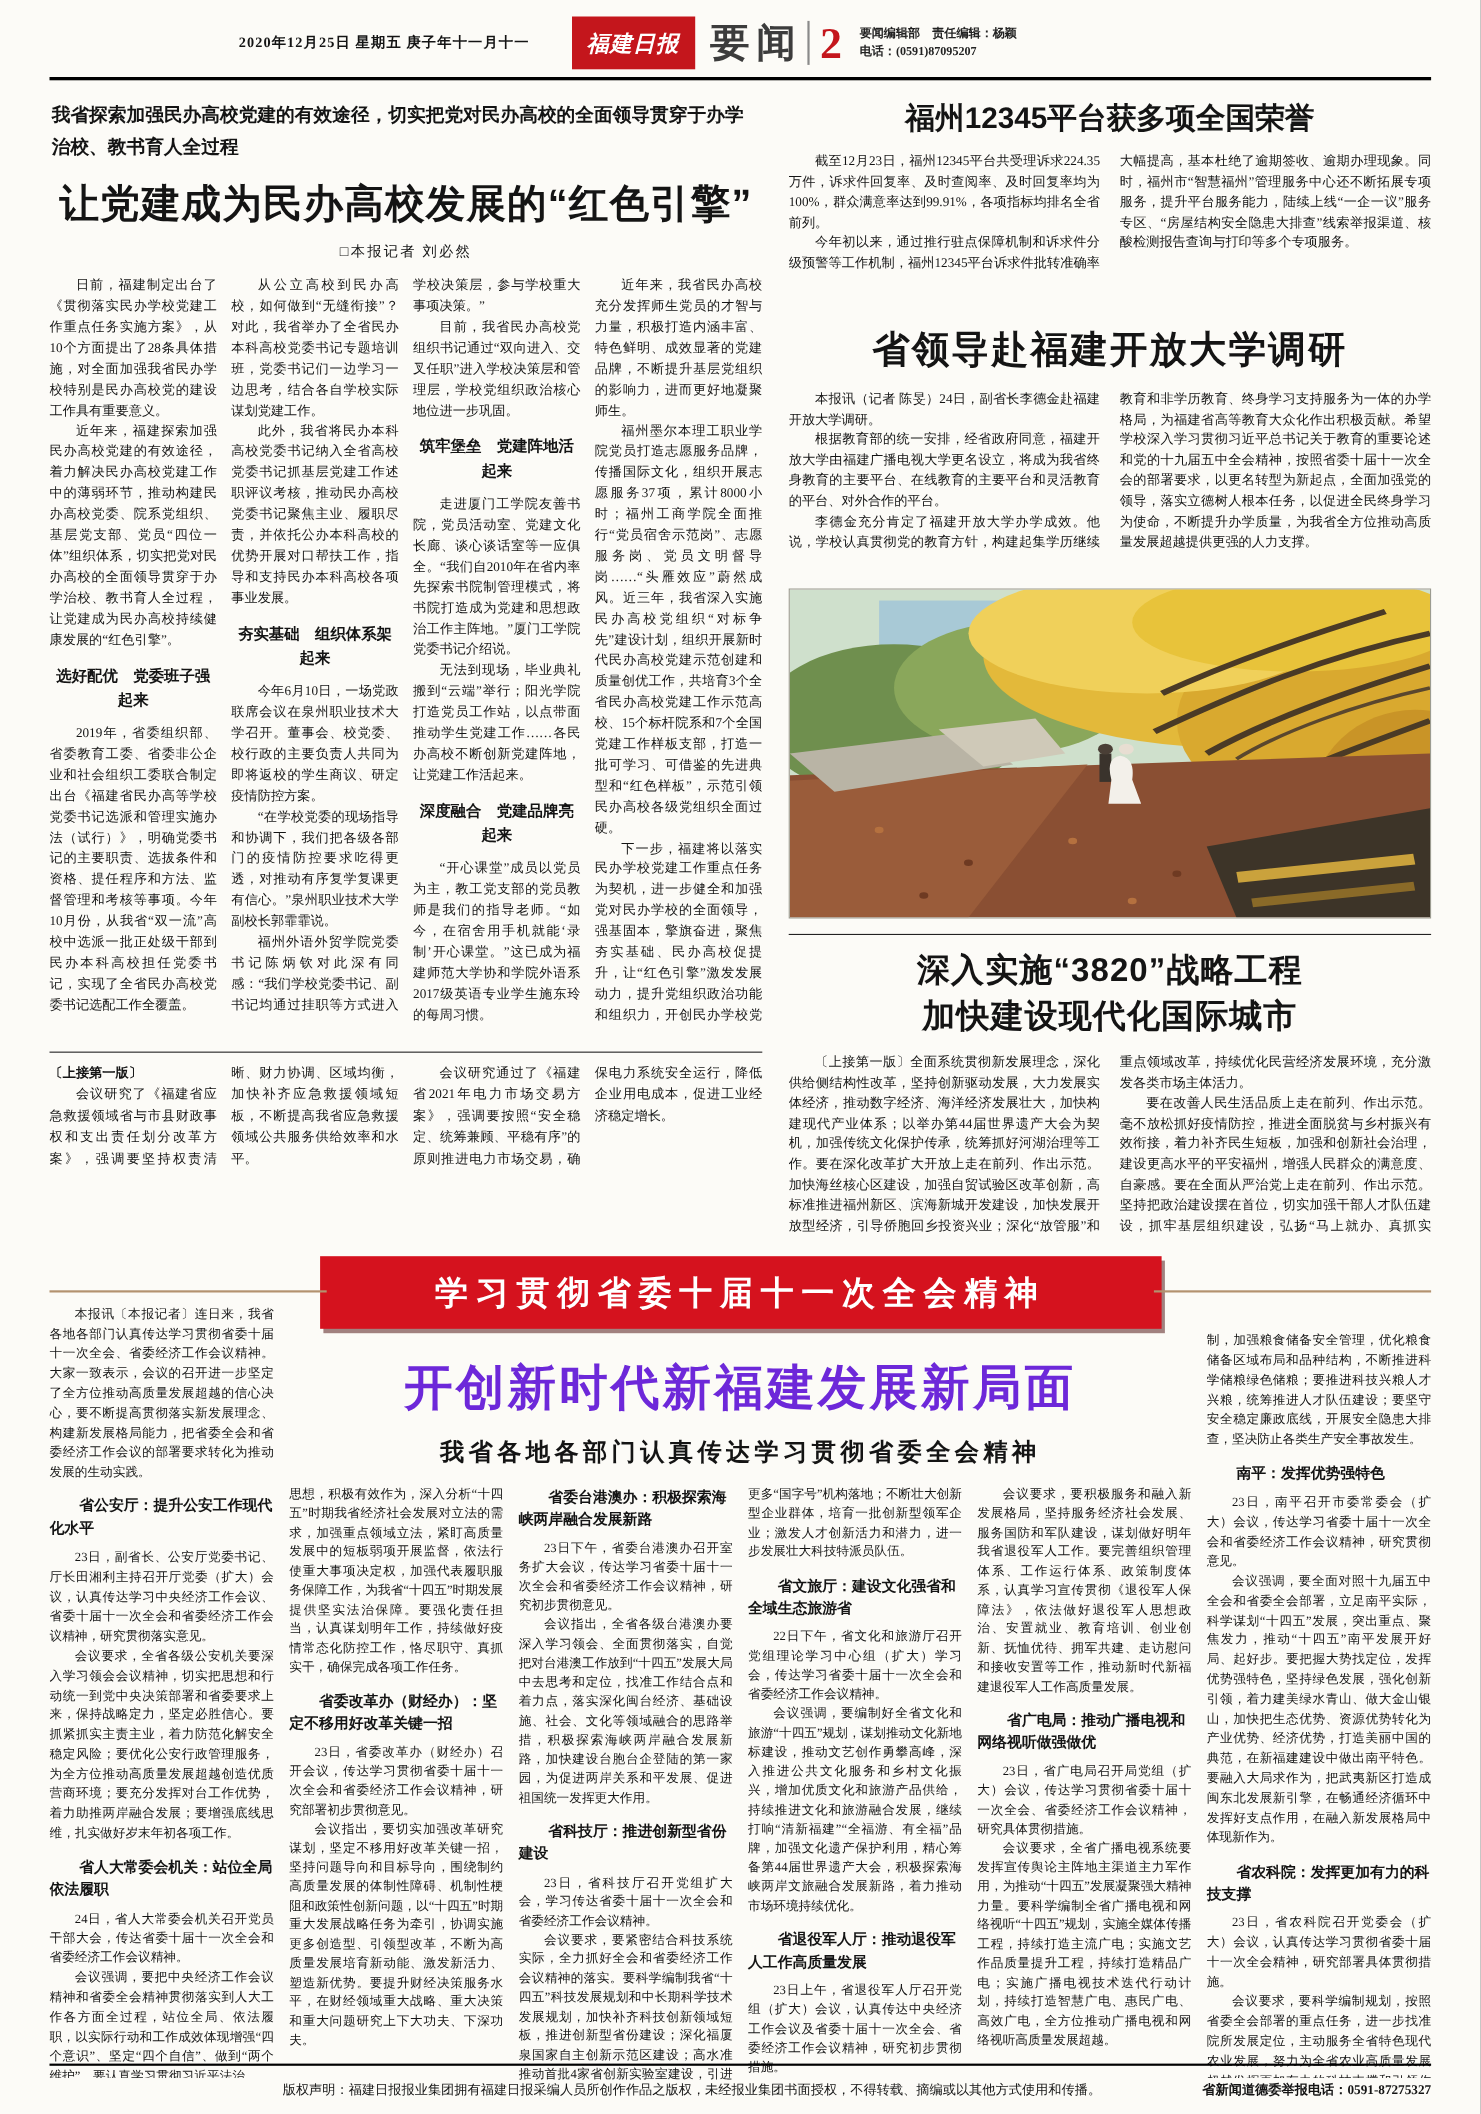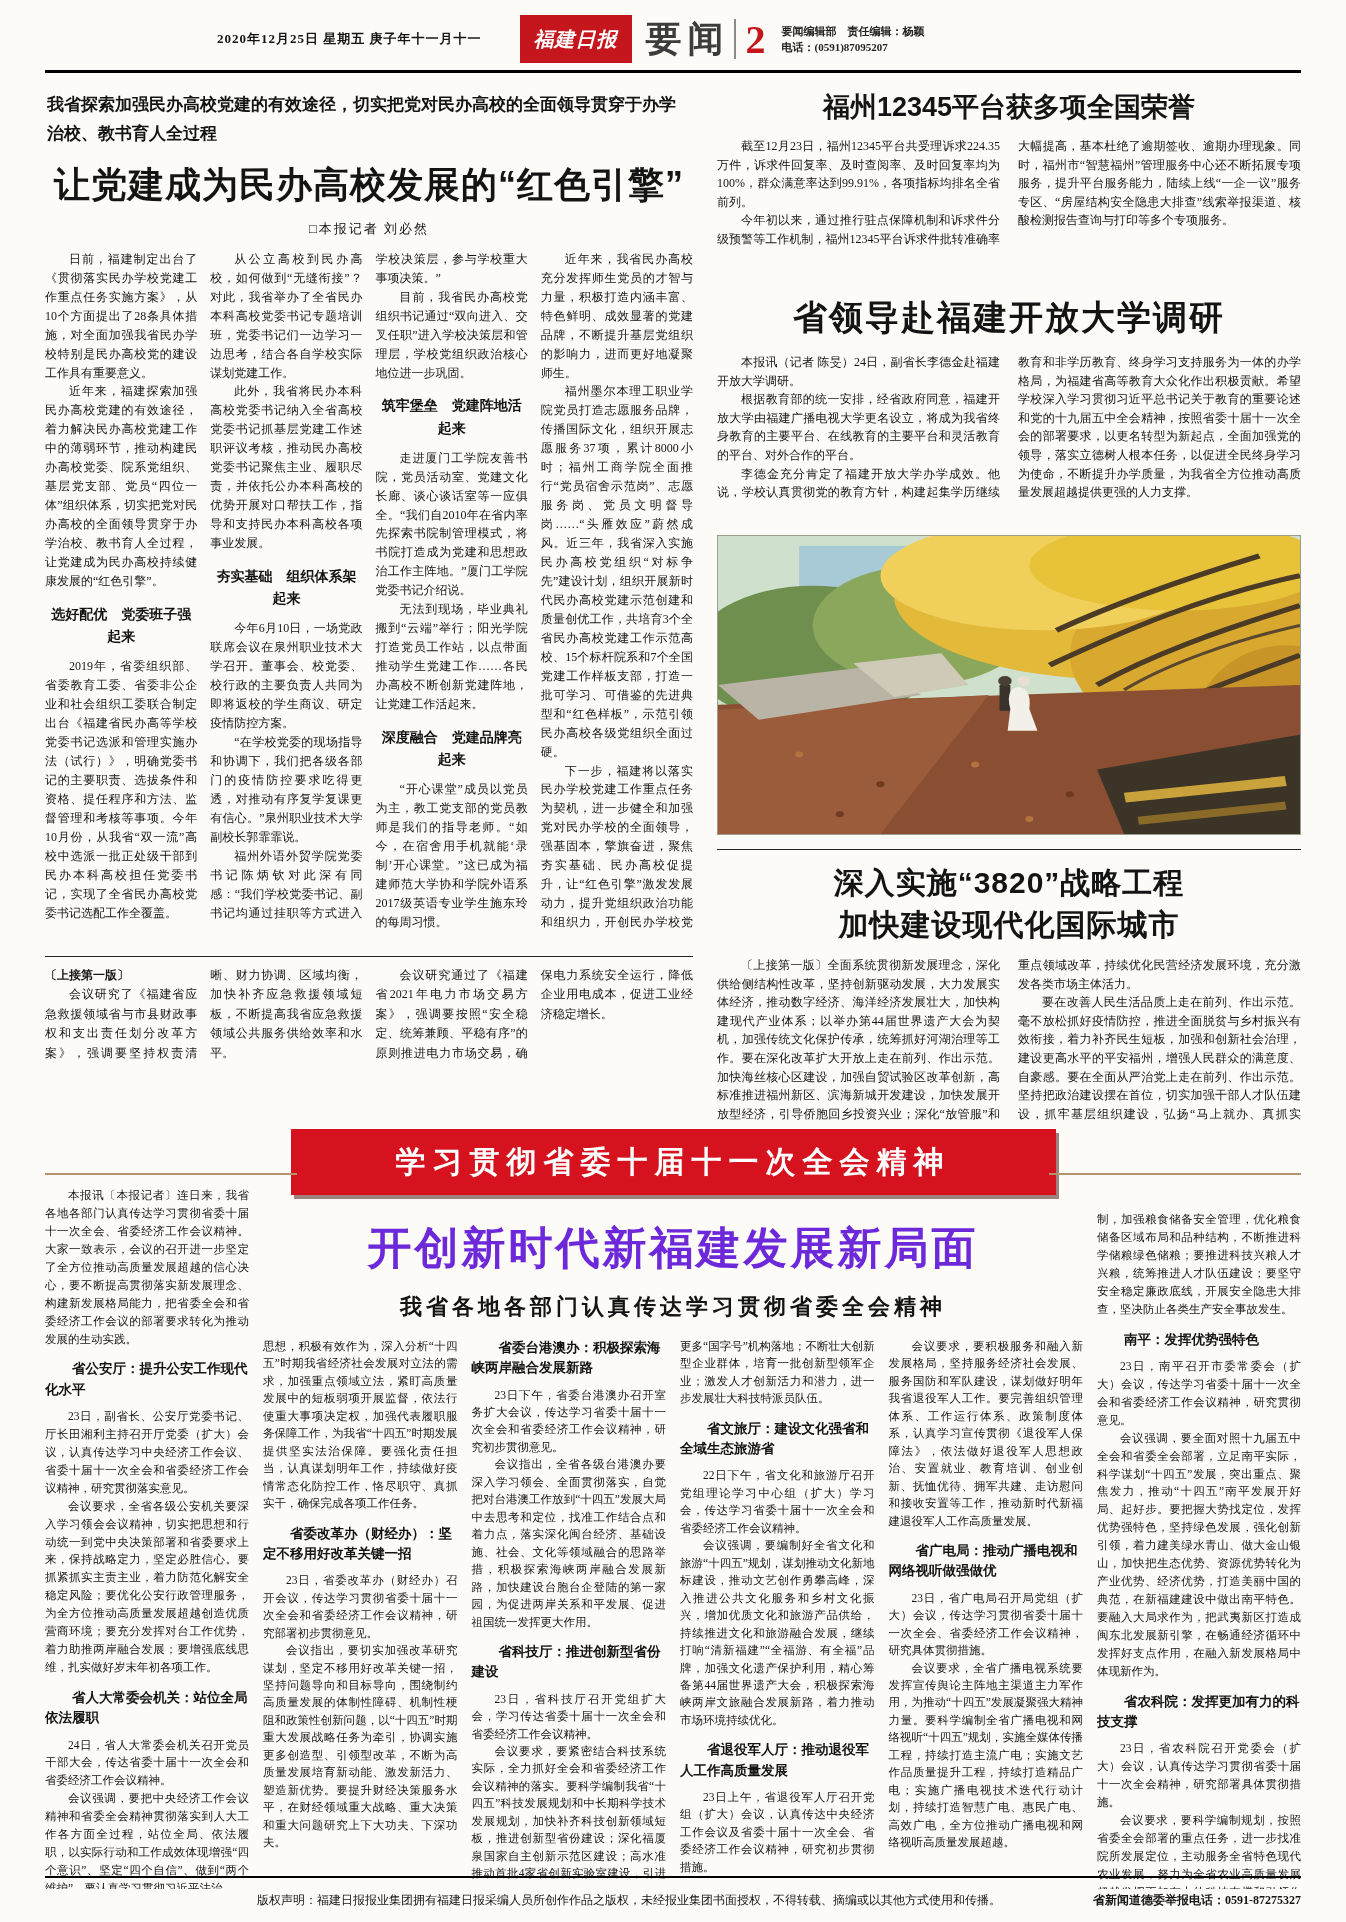--- a/index.html
+++ b/index.html
@@ -64,21 +64,21 @@
   
   .feature { position:relative; margin-top:14px; height:760px; display:flex; gap:14px; }
   .tan-line { position:absolute; top:44px; height:2px; background:#b3926f; }
   .tan-line.left { left:0; width:252px; }
   .tan-line.right { right:0; width:252px; }
   .feat-side { width:204px; flex:none; overflow:hidden; font-size:11.5px; line-height:1.56; }
   .feat-left { padding-top:58px; }
   .feat-right { padding-top:82px; }
   .feat-side h4, .feat-mid-body h4 { font-size:13.5px; text-indent:2em; margin:11px 0 8px; line-height:1.5; }
   .feat-mid { flex:1; min-width:0; }
-  .banner { width:765px; margin:0 auto; background:#d5121e; color:#fff; text-align:center;
+  .banner { width:765px; margin:13px auto; background:#d5121e; color:#fff; text-align:center;
     font-family:"Liberation Sans",sans-serif; font-weight:900; font-size:30px;
     letter-spacing:7px; padding:13px 0 12px; box-shadow:3px 4px 0 rgba(70,8,8,.5); }
   .feat-headline { text-align:center; font-family:"Liberation Sans",sans-serif; font-weight:900;
     font-size:44px; color:#6d28d9; letter-spacing:3px; margin-top:24px; white-space:nowrap; }
   .feat-subtitle { text-align:center; font-family:"Liberation Sans",sans-serif; font-weight:bold;
     font-size:22px; letter-spacing:4px; margin-top:14px; }
   .feat-mid-body { margin-top:16px; height:558px; column-count:4; column-gap:14px;
     overflow:hidden; font-size:11.5px; line-height:1.52; }
 
   

